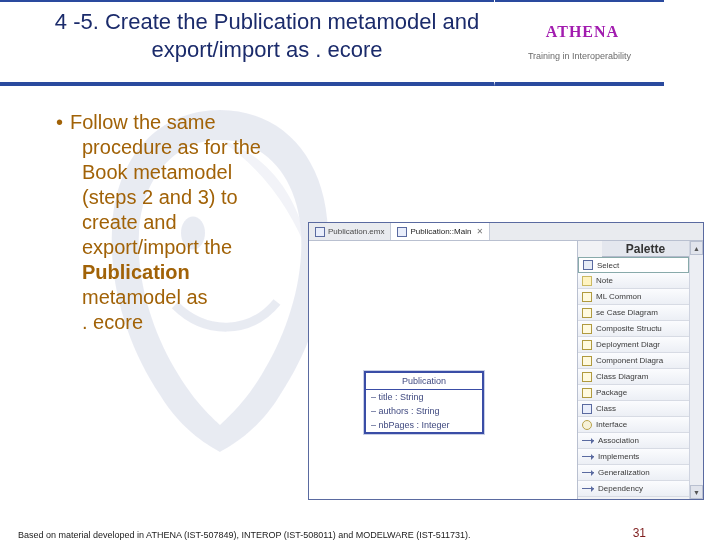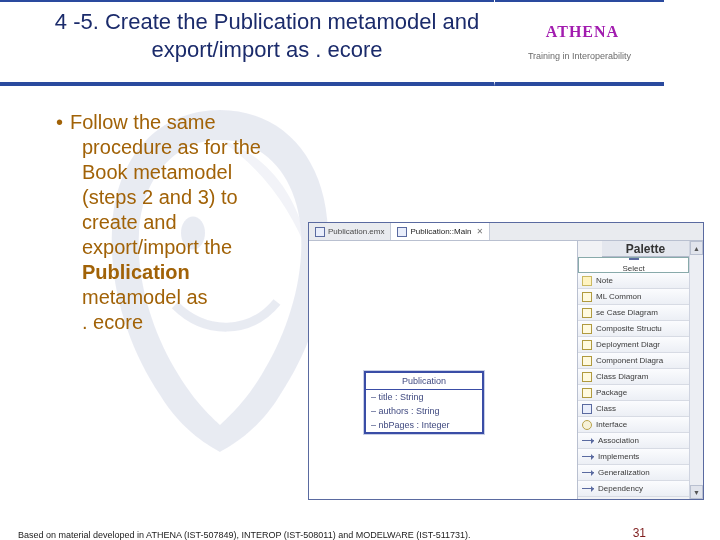--- a/index.html
+++ b/index.html
@@ -138,21 +138,21 @@
     cursor: default;
     margin-left: 24px;
   }
   .pal-item {
     height: 16px; display: flex; align-items: center; gap: 4px;
     padding: 0 4px; border-bottom: 1px solid #d7dbe4;
     font-size: 8px; color: #3a3a3a; white-space: nowrap; overflow: hidden;
     background: linear-gradient(#fbfcfe,#eceff5);
     cursor: pointer;
   }
-  .pal-item.sel { background: #fff; border: 1px solid #8aa; flex-direction: column; }
+  .pal-item.sel { background: #fff; border: 1px solid #8aa; }
   .ic { width: 10px; height: 10px; display:inline-block; border:1px solid #5a6aa0; background:#e8edf7; }
   .ic.round { border-radius: 50%; background:#f7f2d8; border-color:#b8a24a; }
   .ic.note { background:#fff4c2; border-color:#cbb963; }
   .ic.pkg { background:#fffadf; border-color:#b09a3f; }
   .ic.cls { background:#e9eefb; }
   .ic.line { border:none; width:12px; height:1px; background:#5a6aa0; position:relative; top:0; }
   .ic.line::after{content:"";position:absolute;right:-3px;top:-2px;border:3px solid transparent;border-left-color:#5a6aa0;}
 
   .scrollbar { width: 14px; background:#eceef3; border-left:1px solid #cfd4e0; display:flex; flex-direction:column; }
   .sb-btn { height:14px; background:#e1e4ec; border:1px solid #b9c0d0; display:flex;align-items:center;justify-content:center;font-size:7px;color:#555;}

